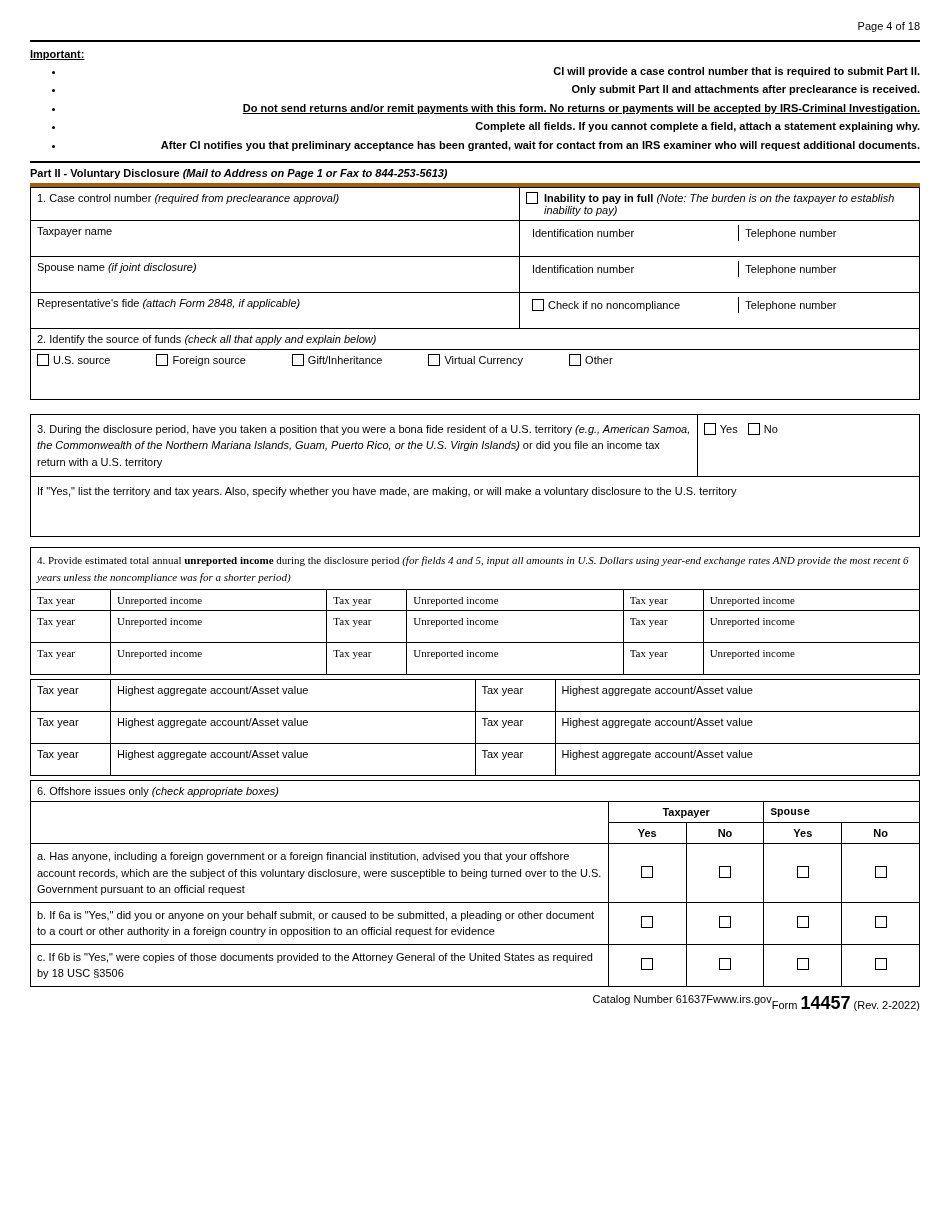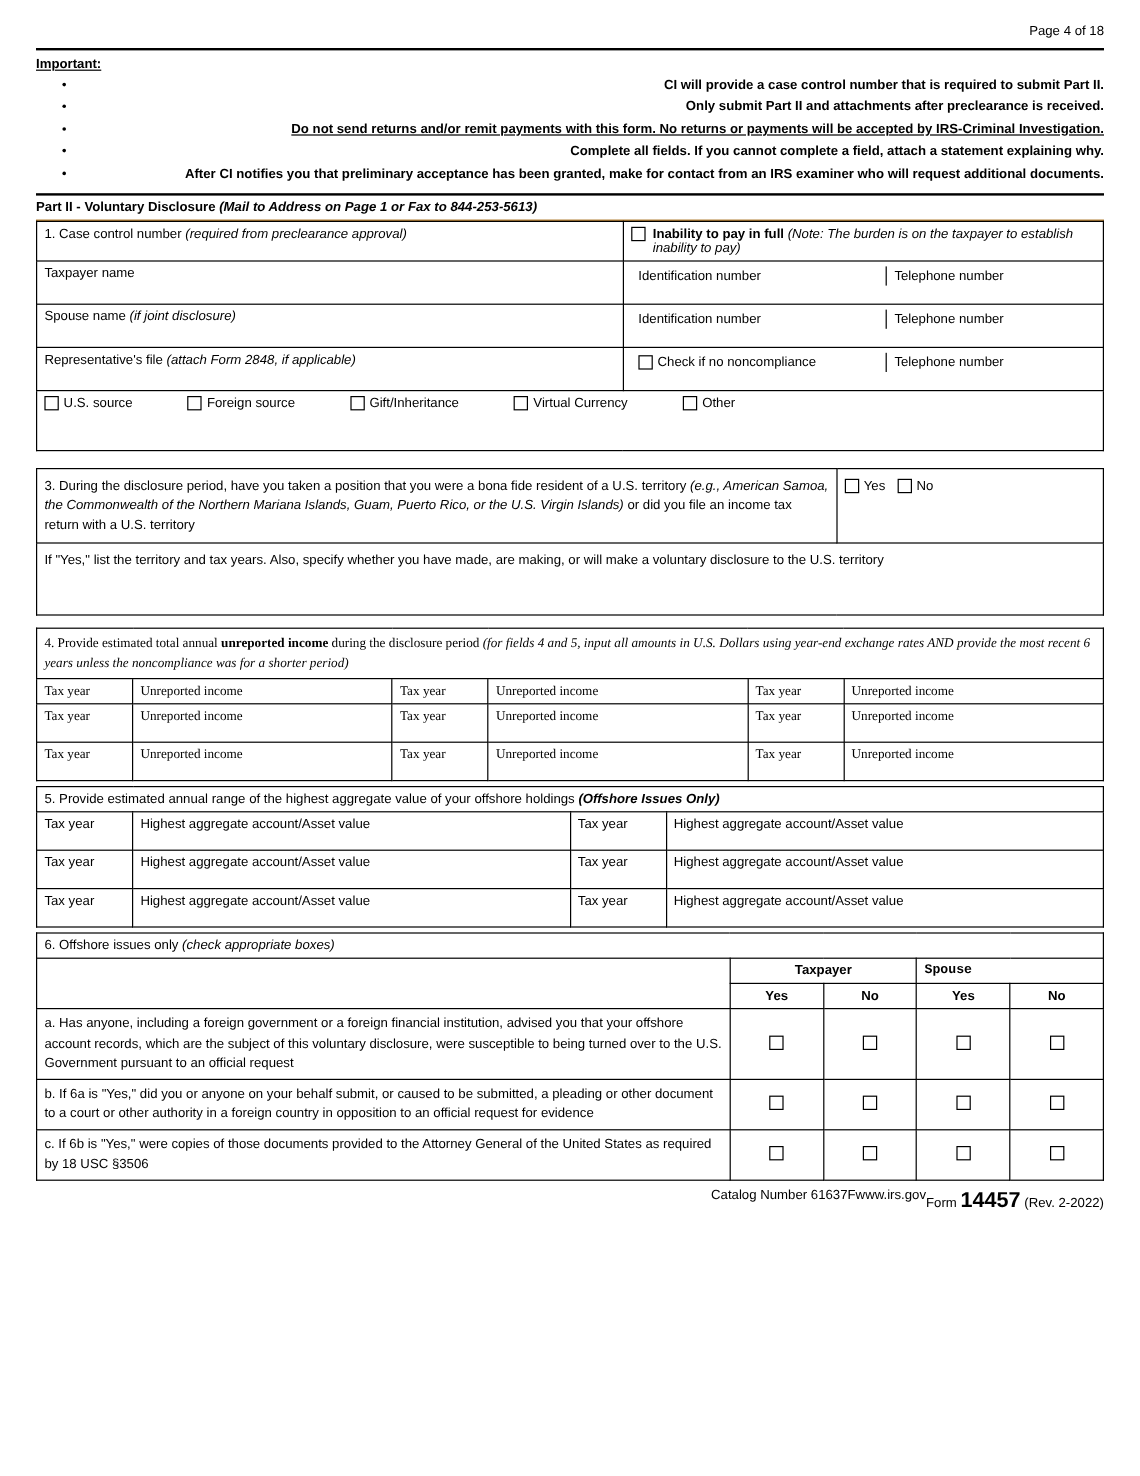--- a/index.html
+++ b/index.html
@@ -33,21 +33,21 @@
     }
     .important-section ul li {
       margin-bottom: 3px;
       line-height: 1.4;
     }
     .bold { font-weight: bold; }
     .bold-underline { font-weight: bold; text-decoration: underline; }
 
     .part-header {
       border-top: 2px solid #000;
-      border-bottom: 1px solid #a16207;
+      border-bottom: 4px solid #a16207;
       padding: 4px 0;
       font-weight: bold;
       font-size: 11px;
       margin-bottom: 0;
     }
     .form-table {
       width: 100%;
       border-collapse: collapse;
       margin-bottom: 0;
       border-radius: 12px;
@@ -100,21 +100,21 @@
 
 <div class="page-number">Page 4 of 18</div>
 
 <div class="important-section">
   <span class="important-label">Important:</span>
   <ul>
     <li><span class="bold">CI will provide a case control number that is required to submit Part II.</span></li>
     <li><span class="bold">Only submit Part II and attachments after preclearance is received.</span></li>
     <li><span class="bold-underline">Do not send returns and/or remit payments with this form. No returns or payments will be accepted by IRS-Criminal Investigation.</span></li>
     <li><span class="bold">Complete all fields. If you cannot complete a field, attach a statement explaining why.</span></li>
-    <li><span class="bold">After CI notifies you that preliminary acceptance has been granted, make for contact from an IRS examiner who will request additional documents.</span></li>
+    <li><span class="bold">After CI notifies you that preliminary acceptance has been granted, wait for contact from an IRS examiner who will request additional documents.</span></li>
   </ul>
 </div>
 
 <div class="part-header">
   <span>Part II - Voluntary Disclosure</span> <span class="italic">(Mail to Address on Page 1 or Fax to 844-253-5613)</span>
 </div>
 
 <table class="form-table">
 
   <tbody>
@@ -162,40 +162,46 @@
           <td style="border:none; border-right:1px solid #000; padding:2px 6px; width:55%;">Identification number</td>
           <td style="border:none; padding:2px 6px;">Telephone number</td>
         </tr>
       </tbody>
           </table>
     </td>
   </tr>
 
   <tr>
     <td style="height:36px;">
-      <span>Representative's file</span>
+      <span>Representative's fide</span>
       <span class="italic">(attach Form 2848, if applicable)</span>
     </td>
     <td>
       <table style="width:100%; border-collapse:collapse;">
         <tbody>
               <tr>
           <td style="border:none; border-right:1px solid #000; padding:2px 6px; width:55%;">
             <div class="checkbox-item">
               <div class="checkbox-box"></div>
               <span>Check if no noncompliance</span>
             </div>
           </td>
           <td style="border:none; padding:2px 6px;">Telephone number</td>
         </tr>
       </tbody>
           </table>
     </td>
   </tr>
 
+  <tr>
+    <td colspan="2">
+      <span>2. Identify the source of funds</span>
+      <span class="italic">(check all that apply and explain below)</span>
+    </td>
+  </tr>
 
   <tr>
     <td colspan="2" style="height:50px;">
       <div class="checkbox-row">
         <div class="checkbox-item">
           <div class="checkbox-box"></div>
           <span>U.S. source</span>
         </div>
         <div class="checkbox-item" style="margin-left:40px;">
           <div class="checkbox-box"></div>
@@ -286,26 +292,20 @@
     <td>Tax year</td>
     <td>Unreported income</td>
   </tr>
 </tbody>
   </table>
 
 <div style="height:4px;"></div>
 
 <table class="form-table" style="border-collapse:collapse;">
   <tbody>
-      <tr>
-    <td colspan="4" style="padding:4px 6px;">
-      <span>5. Provide estimated annual range of the highest aggregate value of your offshore holdings</span>
-      <span class="bold italic">(Offshore Issues Only)</span>
-    </td>
-  </tr>
   <tr style="height:32px;">
     <td style="width:80px;">Tax year</td>
     <td>Highest aggregate account/Asset value</td>
     <td style="width:80px;">Tax year</td>
     <td>Highest aggregate account/Asset value</td>
   </tr>
   <tr style="height:32px;">
     <td>Tax year</td>
     <td>Highest aggregate account/Asset value</td>
     <td>Tax year</td>

